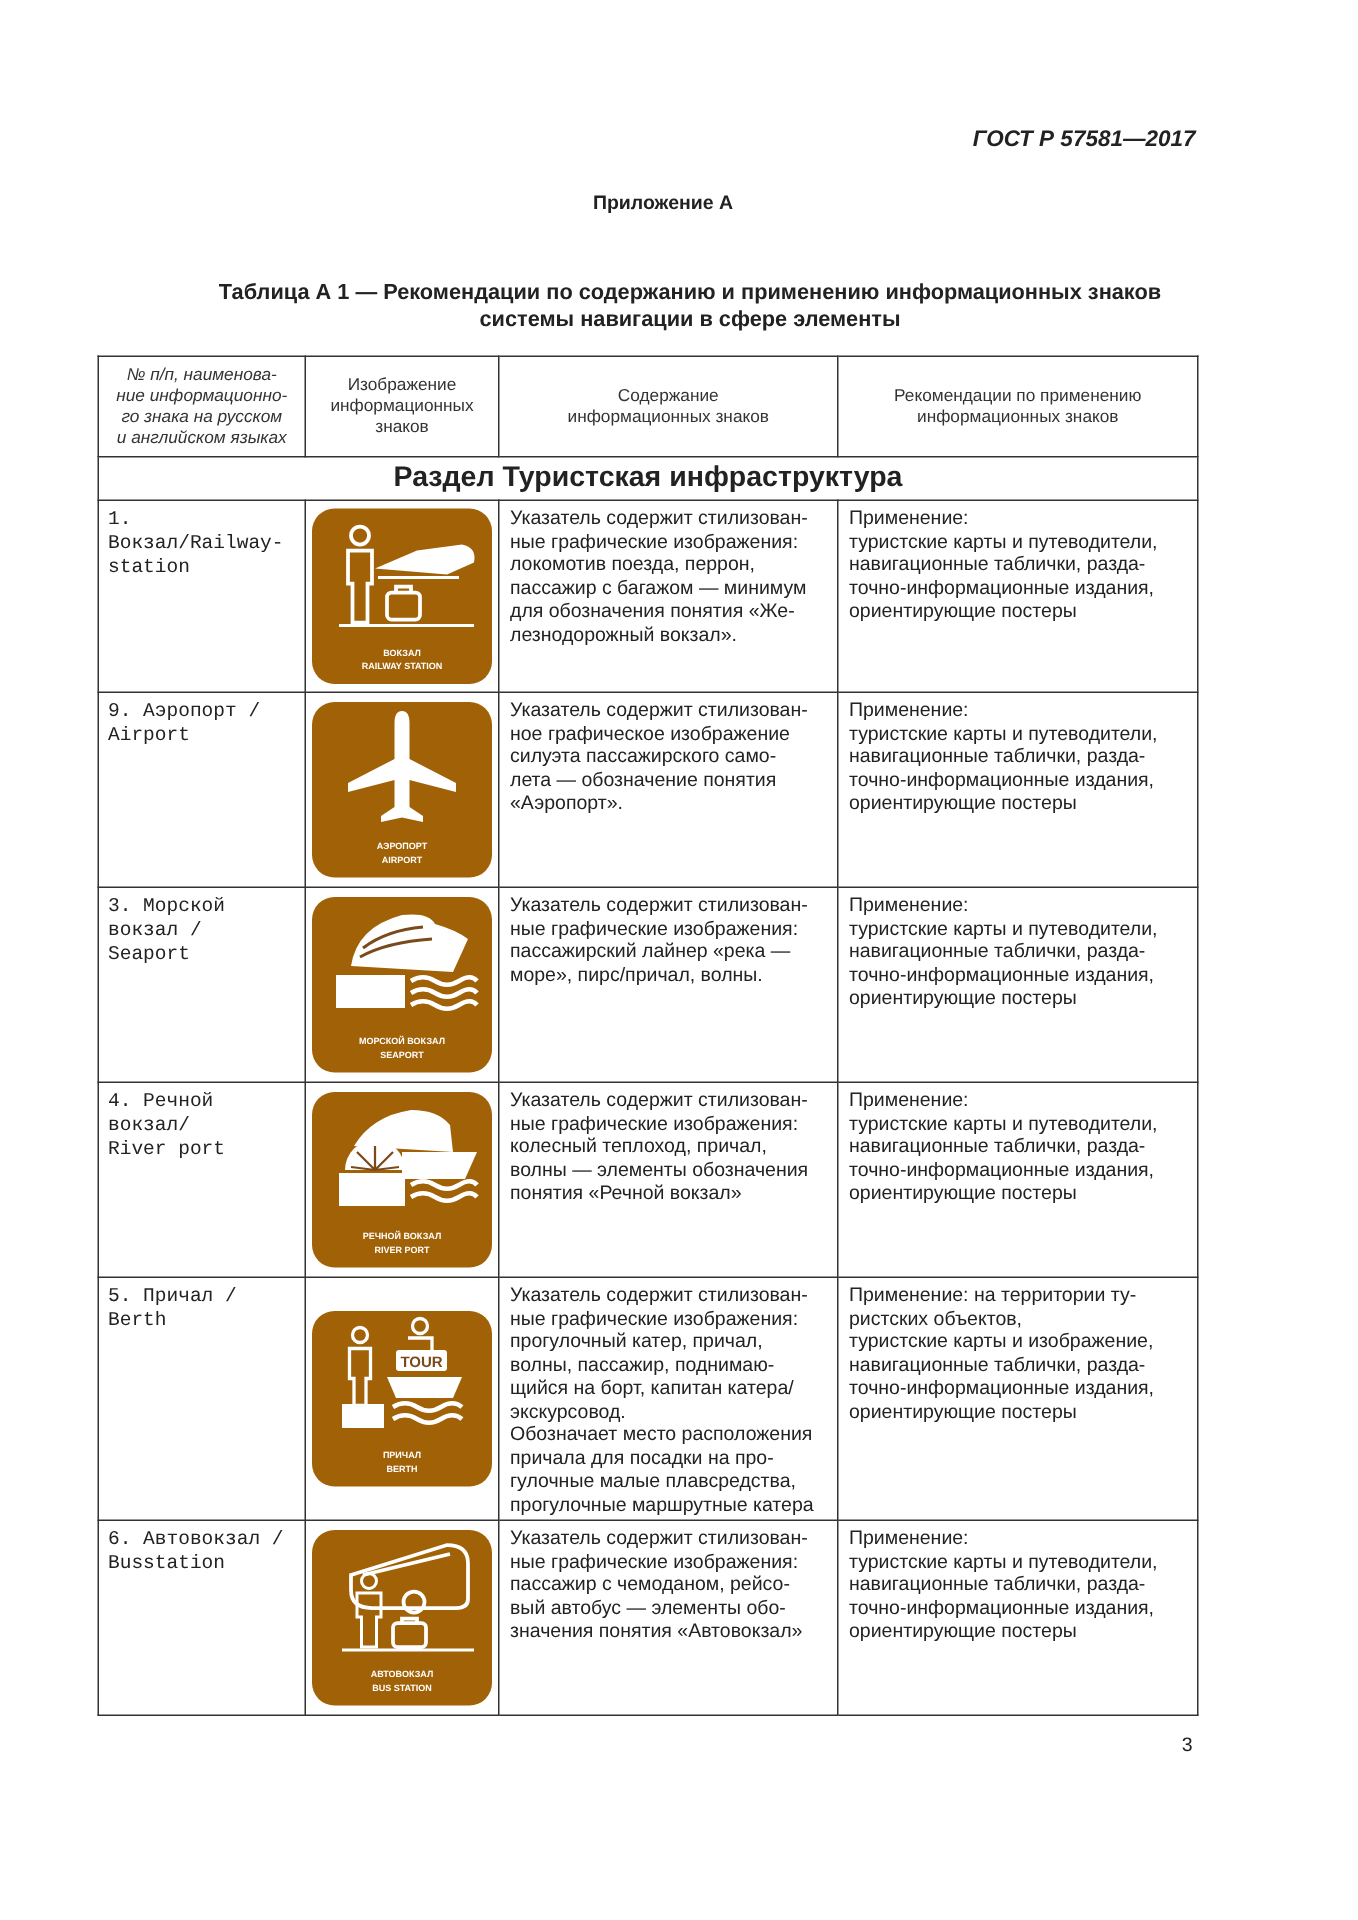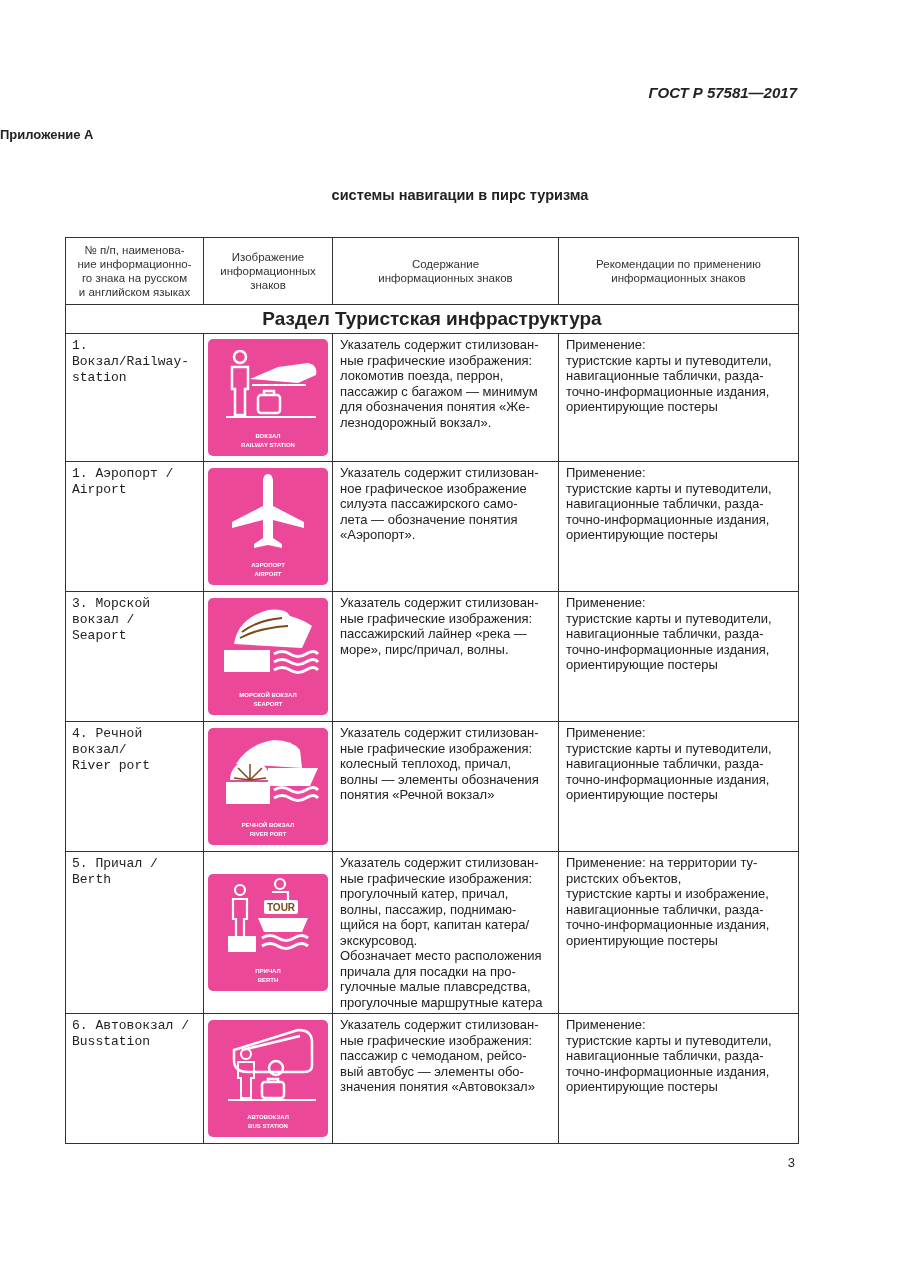--- a/index.html
+++ b/index.html
@@ -1,42 +1,43 @@
 <!DOCTYPE html>
 <html><head>
 <meta charset="utf-8">
 <style>
   html, body { margin:0; padding:0; background:#fff; }
   body { width:905px; height:1280px; position:relative; font-family:"Liberation Sans", sans-serif; color:#222; }
   .doc-code { position:absolute; top:84px; right:108px; font-weight:bold; font-size:15px;font-style:italic; }
-  .appendix { position:absolute; top:126px; left:0; width:884px; font-weight:bold; font-size:13px; line-height:17px; }
+  .appendix { position:absolute; top:126px; left:0; width:884px; text-align:center; font-weight:bold; font-size:13px; line-height:17px; }
   .appendix .sub { font-weight:bold; }
   .tbl-title { position:absolute; top:186px; left:60px; width:800px; text-align:center; font-weight:bold; font-size:14.5px; line-height:18px; }
   table { position:absolute; top:237px; left:65px; width:733px; border-collapse:collapse; table-layout:fixed; }
   td, th { border:1.3px solid #333; vertical-align:top; padding:0; }
   th { font-weight:normal; font-size:11.5px; line-height:14px; text-align:center; vertical-align:middle; color:#333; height:66px; }
-  th.c1 { padding:0 4px; }
+  th.c1 { padding:0 4px;font-style:italic; }
   .section td { text-align:center; font-weight:bold; font-size:19px; height:28px; vertical-align:middle; }
   td.name { font-size:13px; line-height:16px; padding:4px 6px;font-family:Liberation Mono, monospace; }
   td.desc, td.reco { font-size:13px; line-height:15.5px; padding:3px 7px; white-space:pre-line; }
   td.img { padding:0; text-align:center; vertical-align:middle; }
-  .sign { width:120px; height:117px; background:#ec4899; border-radius:5px; margin:4px auto; position:relative; }
+  .sign { width:120px; height:117px; background:#a16207; border-radius:15px; margin:4px auto; position:relative; }
   .sign svg { position:absolute; left:0; top:0; }
   .sign .lbl { position:absolute; left:0; right:0; bottom:7px; color:#fff; font-weight:bold; font-size:6px; line-height:8.5px; text-align:center; font-family:"Liberation Sans", sans-serif; }
   .page-num { position:absolute; top:1155px; right:110px; font-size:13px; }
 </style>
 </head>
 <body>
 
 <div class="doc-code">ГОСТ Р 57581—2017</div>
 <div class="appendix">
   <div>Приложение А</div>
 </div>
 <div class="tbl-title">
-  <div>системы навигации в пирс туризма</div>
+  <div>Таблица А 1 — Рекомендации по содержанию и применению информационных знаков</div>
+  <div>системы навигации в сфере элементы</div>
 </div>
 
 <table>
   <colgroup>
       <col style="width:138px">
       <col style="width:129px">
       <col style="width:226px">
       <col style="width:240px">
     </colgroup>
   <tbody>
@@ -86,21 +87,21 @@
 для обозначения понятия «Же-
 лезнодорожный вокзал».</td>
     <td class="reco">Применение:
 туристские карты и путеводители,
 навигационные таблички, разда-
 точно-информационные издания,
 ориентирующие постеры</td>
   </tr>
 
   <tr style="height:130px">
-    <td class="name" style="white-space:pre-line">1. Аэропорт /
+    <td class="name" style="white-space:pre-line">9. Аэропорт /
 Airport</td>
     <td class="img">
       <div class="sign">
         <svg width="120" height="95" viewBox="0 0 120 95">
           <path d="M60 6 Q65 6 65 14 L65 38 L96 54 L96 60 L65 52 L65 70 L74 76 L74 80 L60 77 L46 80 L46 76 L55 70 L55 52 L24 60 L24 54 L55 38 L55 14 Q55 6 60 6 Z" fill="#fff"></path>
         </svg>
         <div class="lbl">
               <div>АЭРОПОРТ</div>
               <div>AIRPORT</div>
             </div>

